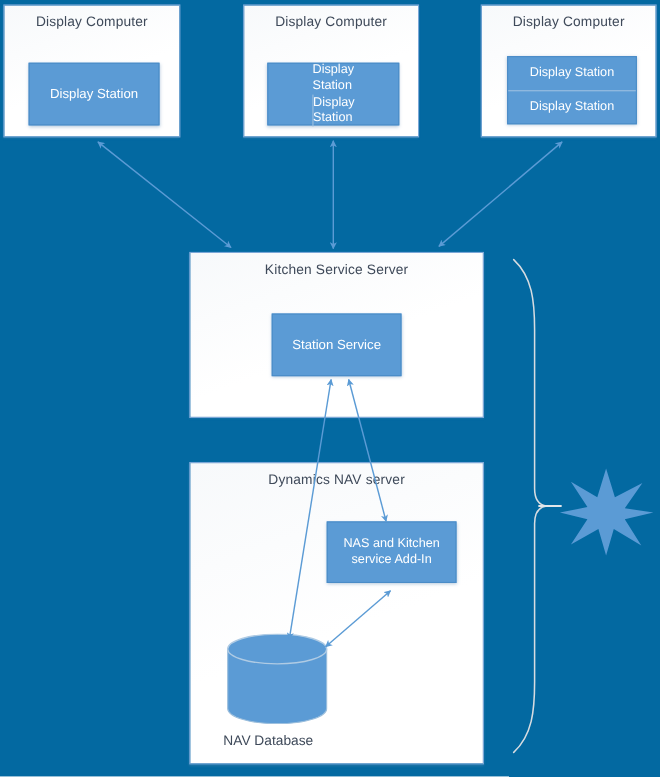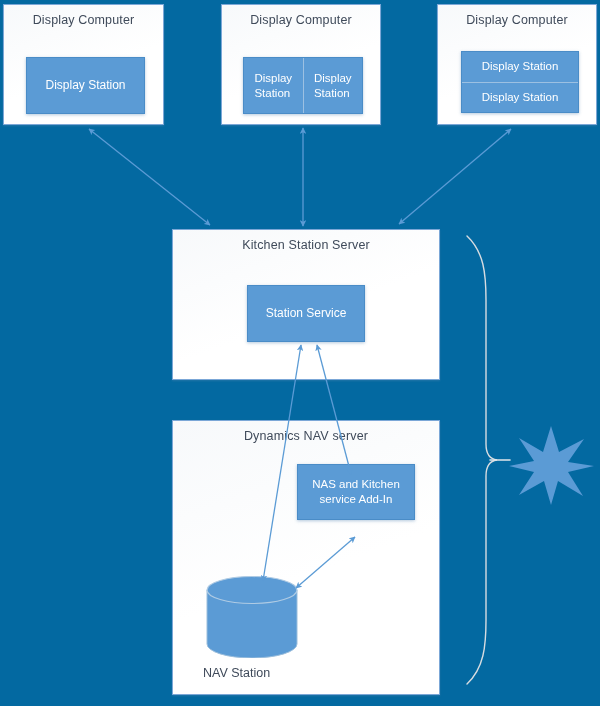--- a/index.html
+++ b/index.html
@@ -99,21 +99,21 @@
 
   <div class="container-box" style="left:3px; top:4px; width:161px; height:121px;">
     <div class="container-title" style="top:8px;">Display Computer</div>
     <div class="blue-box" style="left:22px; top:52px; width:119px; height:57px;">
       <span>Display Station</span>
     </div>
   </div>
 
   <div class="container-box" style="left:221px; top:4px; width:160px; height:121px;">
     <div class="container-title" style="top:8px;">Display Computer</div>
-    <div class="blue-box small row" style="left:21px; top:52px; width:120px; height:57px; padding:0;">
+    <div class="blue-box small row" style="left:21px; top:52px; width:120px; height:57px; padding:0;flex-direction:column;">
       <div class="split-col">
         <span style="white-space:pre-line;">Display
 Station</span>
       </div>
       <div class="split-col">
         <span style="white-space:pre-line;">Display
 Station</span>
       </div>
     </div>
   </div>
@@ -124,41 +124,41 @@
       <div class="split-row">
         <span>Display Station</span>
       </div>
       <div class="split-row">
         <span>Display Station</span>
       </div>
     </div>
   </div>
 
   <div class="container-box" style="left:172px; top:229px; width:268px; height:151px;">
-    <div class="container-title" style="top:8px;">Kitchen Station Server</div>
+    <div class="container-title" style="top:8px;">Kitchen Service Server</div>
     <div class="blue-box" style="left:74px; top:55px; width:118px; height:57px;">
       <span>Station Service</span>
     </div>
   </div>
 
   <div class="container-box" style="left:172px; top:420px; width:268px; height:275px;">
     <div class="container-title" style="top:8px;">Dynamics NAV server</div>
 
-    <div class="blue-box small" style="left:124px; top:43px; width:118px; height:56px; flex-direction:column;">
+    <div class="blue-box small" style="left:124px; top:53px; width:118px; height:56px; flex-direction:column;">
       <span>NAS and Kitchen</span>
       <span>service Add-In</span>
     </div>
 
     <div class="cylinder" style="left:33px; top:155px; width:92px; height:82px;">
       <svg width="92" height="82" viewBox="0 0 92 82">
         <path d="M1,14 L1,68 A45,14 0 0 0 91,68 L91,14 Z" fill="#5B9BD5" stroke="#9BBEDC" stroke-width="1"></path>
         <ellipse cx="46" cy="14" rx="45" ry="13.5" fill="#5B9BD5" stroke="#AFCBE4" stroke-width="1.2"></ellipse>
       </svg>
     </div>
-    <div class="cyl-label" style="left:30px; top:245px;">NAV Station</div>
+    <div class="cyl-label" style="left:30px; top:245px;">NAV Database</div>
   </div>
 
   <svg class="overlay" viewBox="0 0 600 706">
     <defs>
       <marker id="ah-start" viewBox="0 0 10 10" refX="9" refY="5" markerWidth="5" markerHeight="5" orient="auto-start-reverse">
         <path d="M 0 0 L 10 5 L 0 10 L 2.6 5 z" fill="#5B9BD5"></path>
       </marker>
       <marker id="ah-end" viewBox="0 0 10 10" refX="9" refY="5" markerWidth="5" markerHeight="5" orient="auto">
         <path d="M 0 0 L 10 5 L 0 10 L 2.6 5 z" fill="#5B9BD5"></path>
       </marker>

